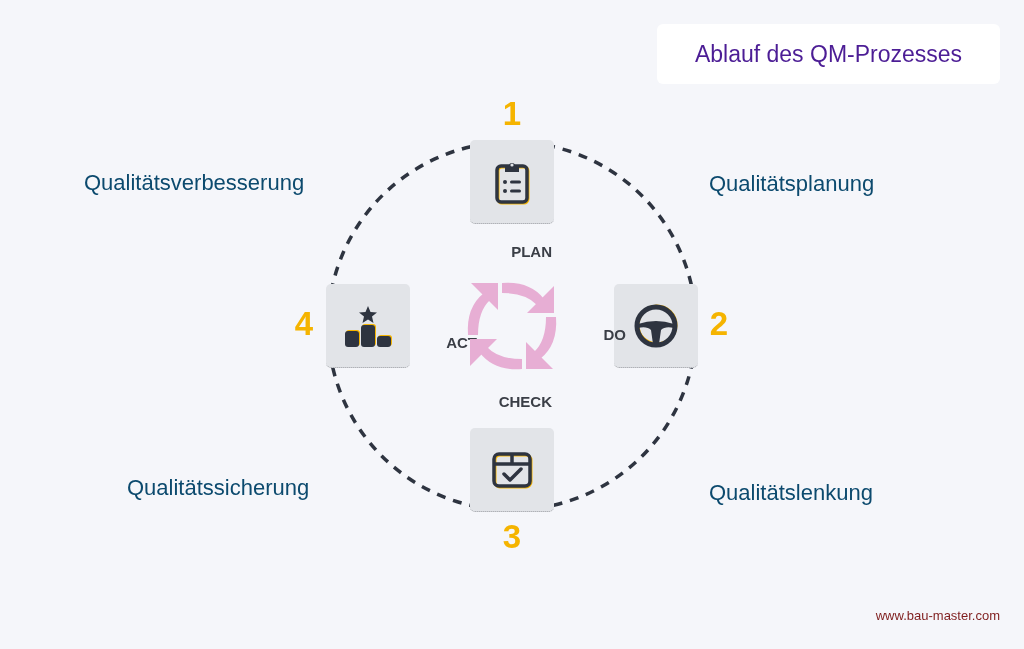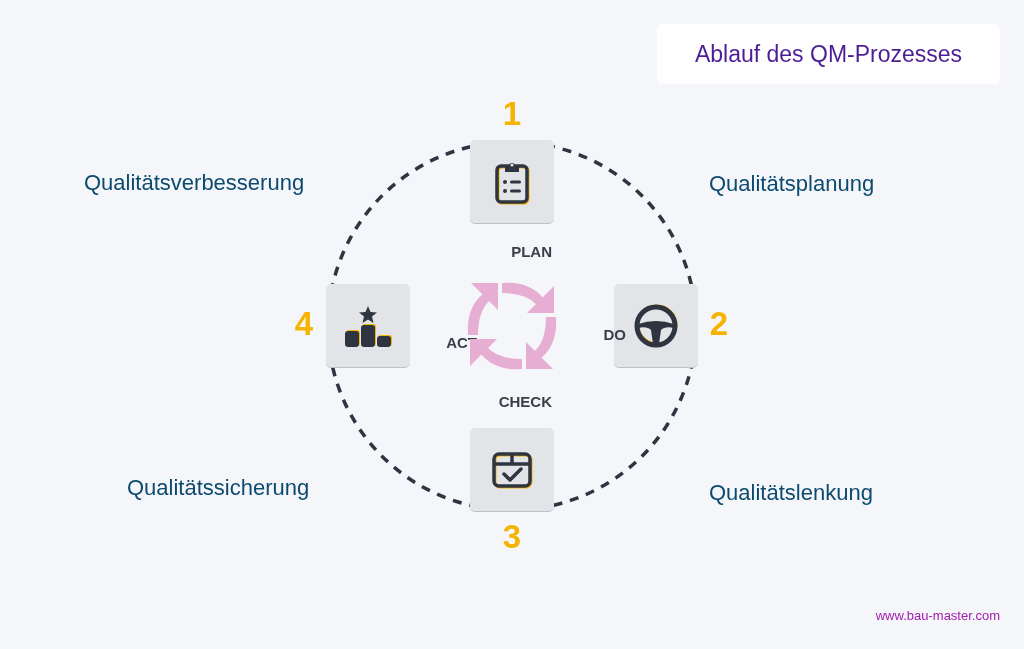--- a/index.html
+++ b/index.html
@@ -3,21 +3,21 @@
 <meta charset="utf-8">
 <style>
   html, body { margin:0; padding:0; }
   body { width:1024px; height:649px; background:#f5f6fa; position:relative; overflow:hidden; font-family:"Liberation Sans", sans-serif; color:#1f2228; }
   .title-box { position:absolute; left:657px; top:24px; width:343px; height:60px; background:#ffffff; border-radius:6px; display:flex; align-items:center; justify-content:center; font-size:23px; color:#4c1d95; }
   .ring { position:absolute; left:0; top:0; }
   .step-box { position:absolute; width:84px; height:84px; background:#e2e4e8; border-radius:5px; border-bottom:1px dotted #9a9ca2; display:flex; align-items:center; justify-content:center; box-sizing:border-box; }
   .num { position:absolute; font-size:33px; font-weight:bold; color:#f5b400; width:40px; text-align:center; }
   .phase { position:absolute; font-size:15px; font-weight:bold; color:#3a3e46; width:80px; text-align:right; }
   .q { position:absolute; font-size:22px; color:#0c4a6e; white-space:nowrap; }
-  .footer { position:absolute; right:24px; top:608px; font-size:13px; color:#a21caf;margin-left:36px; }
+  .footer { position:absolute; right:24px; top:608px; font-size:13px; color:#7f1d1d;margin-left:36px; }
 </style>
 </head>
 <body>
 
 <div class="title-box">Ablauf des QM-Prozesses</div>
 
 <svg class="ring" width="1024" height="649">
   <circle cx="512" cy="326" r="184" fill="none" stroke="#2e3440" stroke-width="3.5" stroke-dasharray="9 8"></circle>
 </svg>
 

